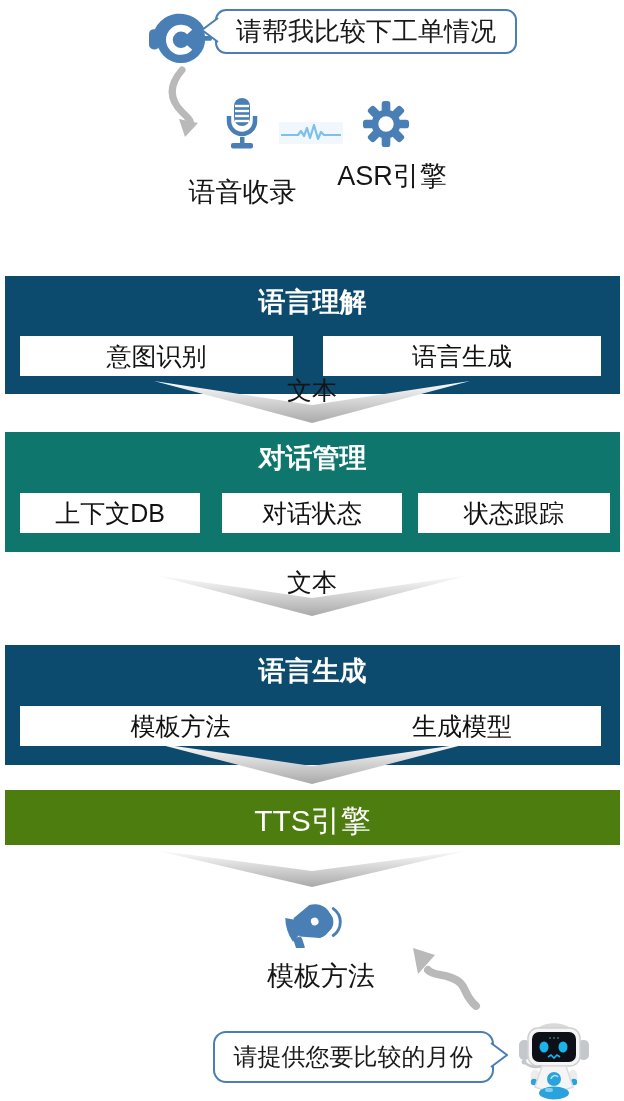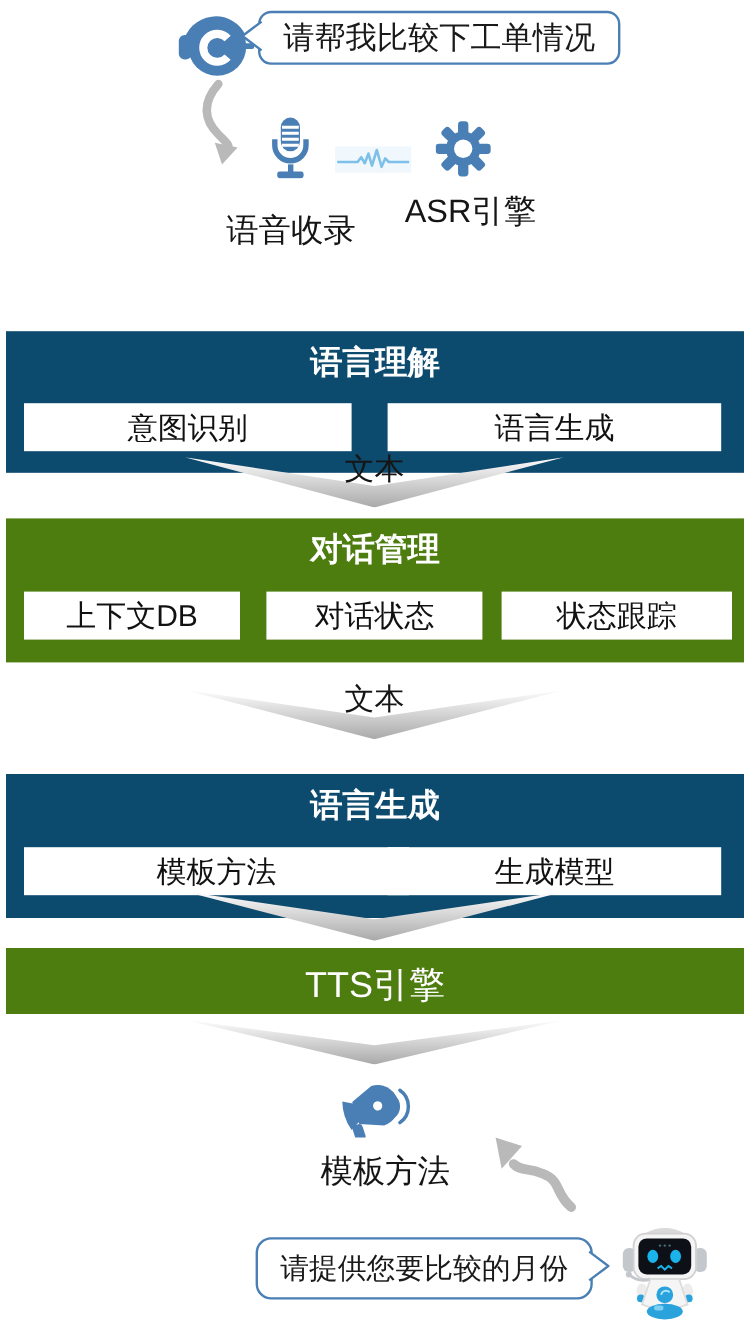--- a/index.html
+++ b/index.html
@@ -10,21 +10,21 @@
           display:flex;align-items:center;justify-content:center;box-sizing:border-box;}
   .bubble .txt{white-space:nowrap;}
   .block{position:absolute;left:5px;width:615px;}
   .block-title{position:absolute;left:0;width:100%;text-align:center;color:#fff;
                font-weight:bold;font-size:27px;line-height:1;}
   .wbox{position:absolute;height:40px;background:#fff;display:flex;align-items:center;
         justify-content:center;font-size:25px;color:#111;}
   .flowtext{position:absolute;width:160px;text-align:center;font-size:25px;color:#151515;z-index:3;}
   .lbl{position:absolute;text-align:center;font-size:27px;color:#151515;white-space:nowrap;}
   .green{background:#0c4a6e;margin-top:24px;}
-  .blue{background:#4d7c0f;text-decoration:underline;}
+  .blue{background:#0f766e;text-decoration:underline;}
   .navy{background:#4d7c0f;}
   .tts-text{position:absolute;width:100%;text-align:center;color:#fff;font-size:30px;}
   svg{display:block;}
 </style>
 </head>
 <body>
 
 <div class="stage">
 
   <div class="abs" style="left:148px;top:4px;width:64px;height:62px;">

